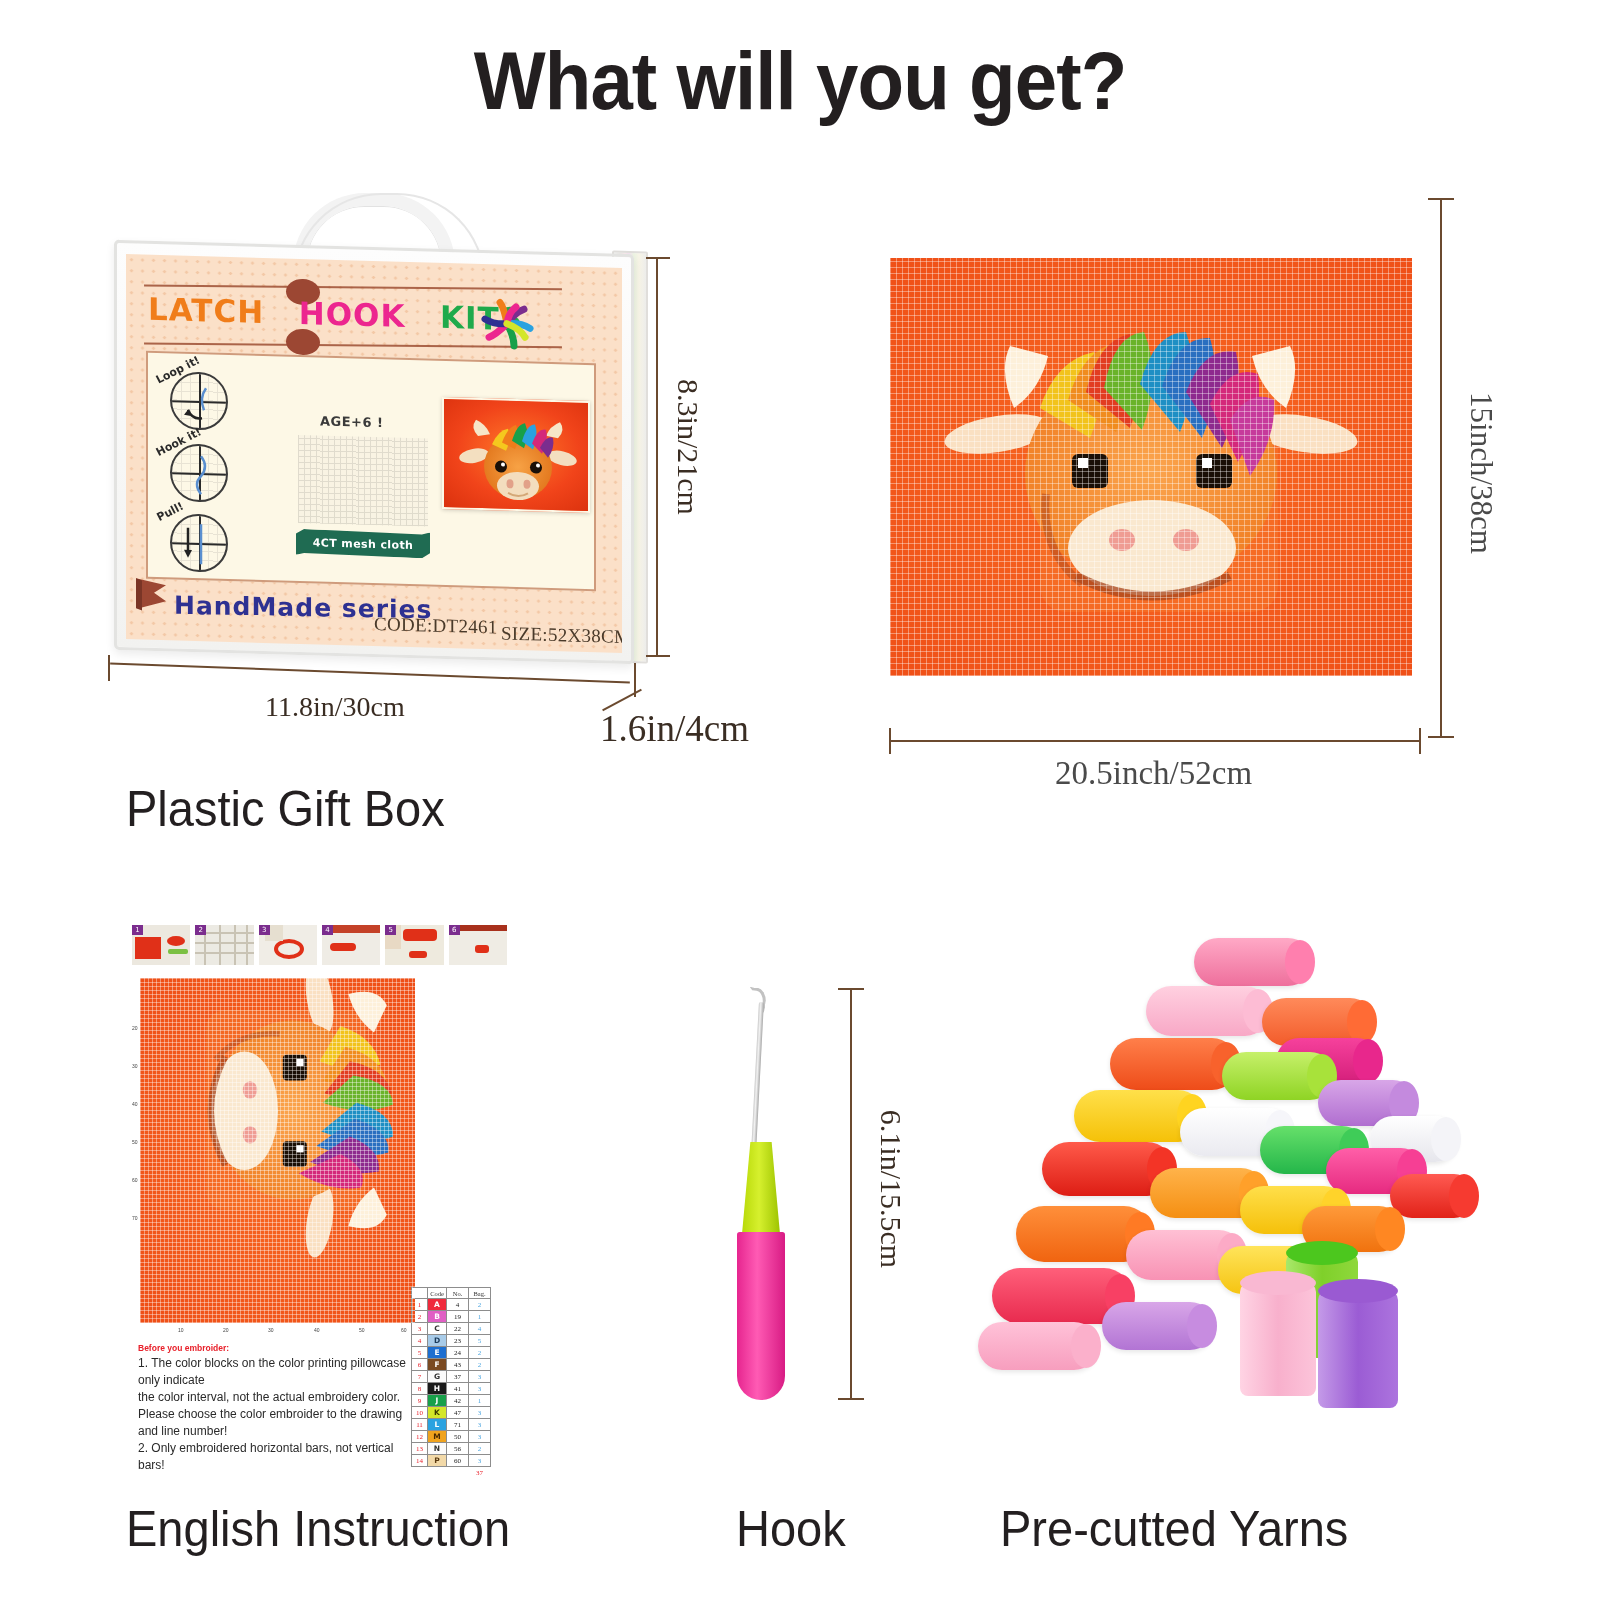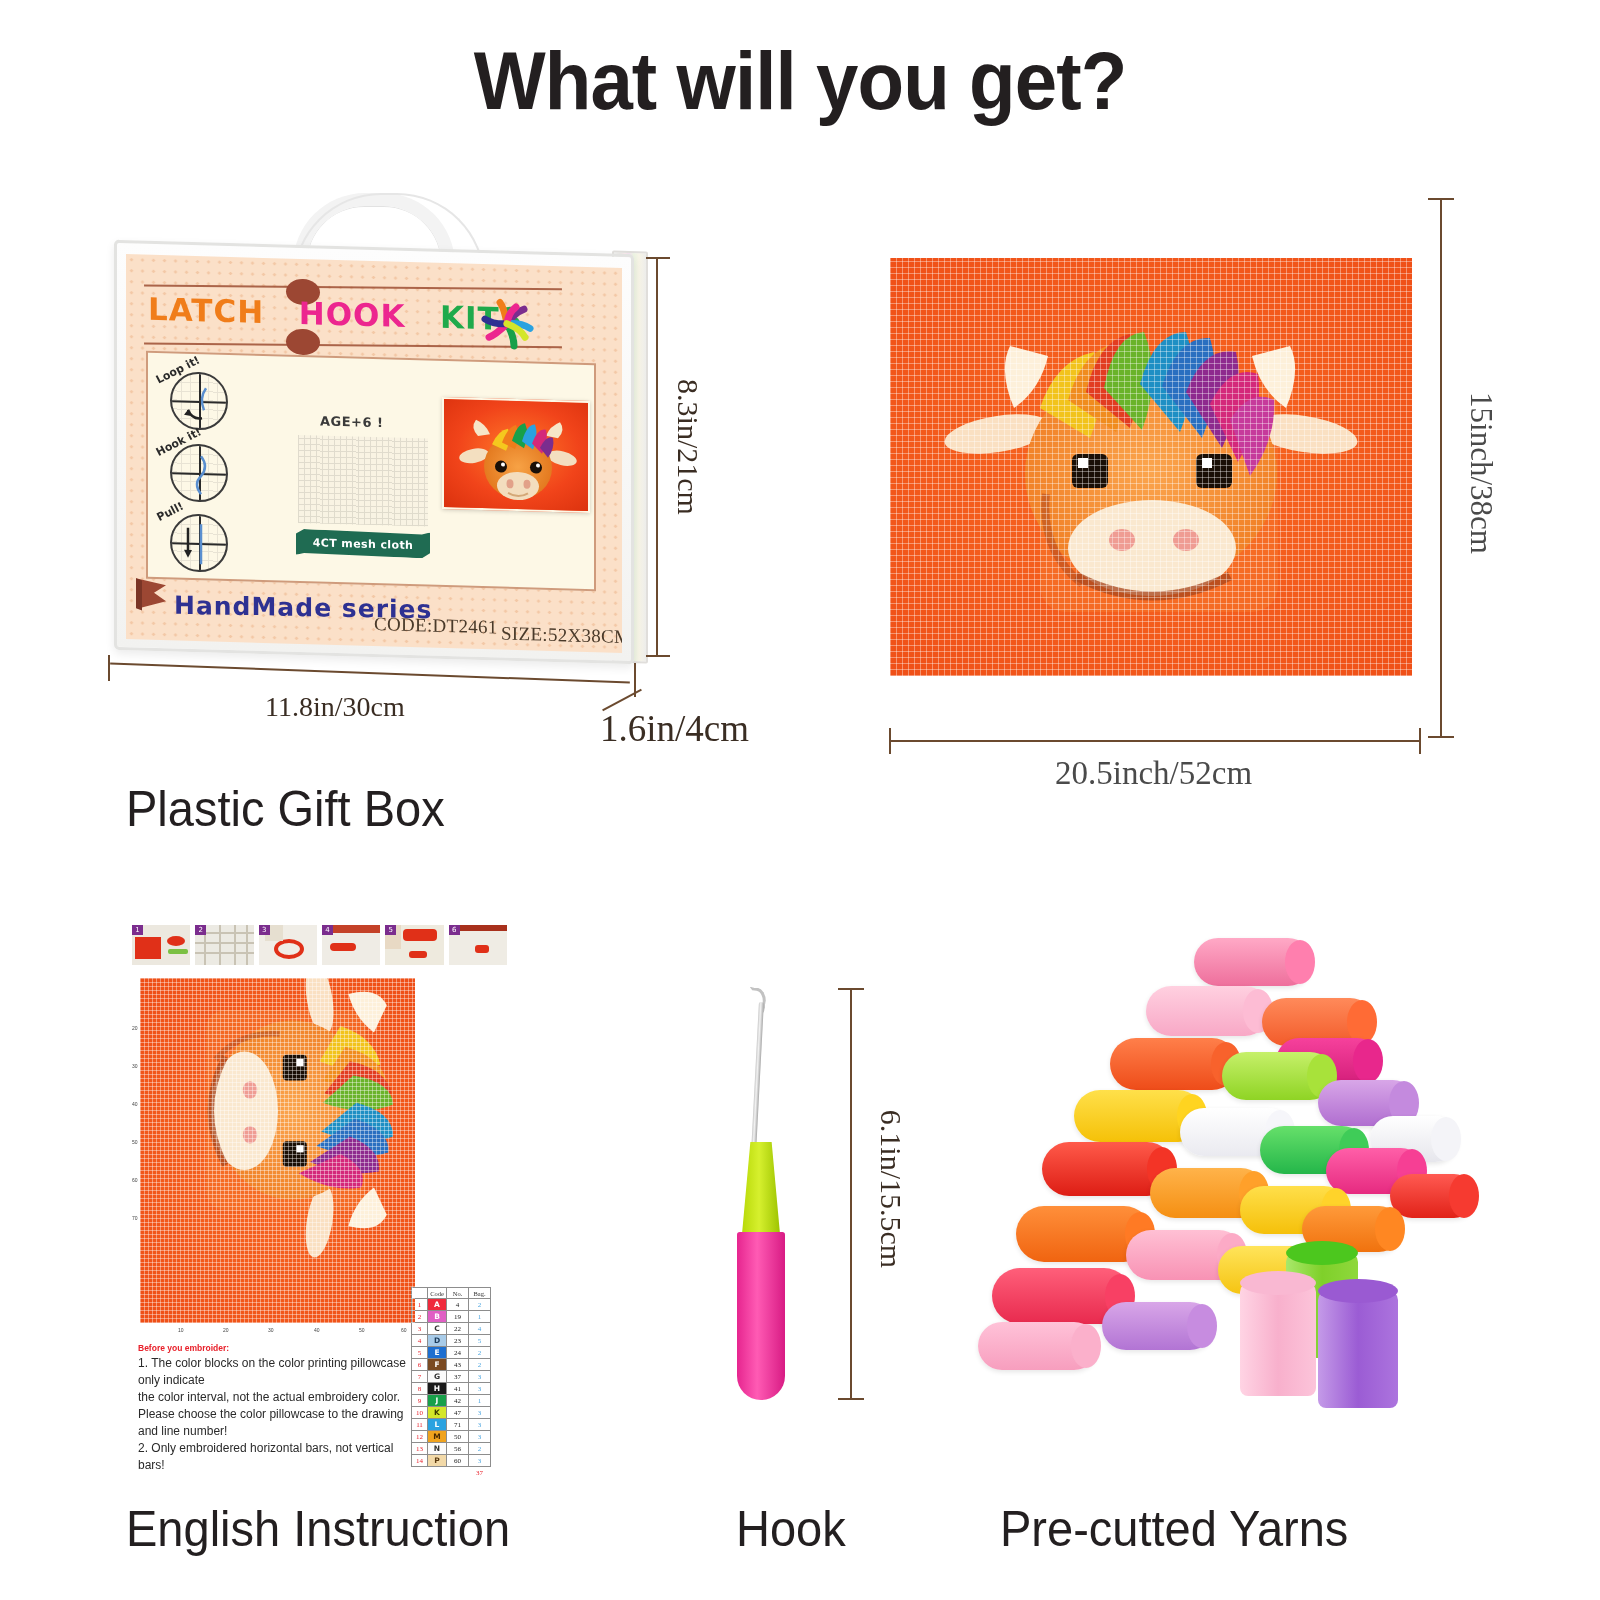--- a/index.html
+++ b/index.html
@@ -626,21 +626,21 @@
     <div class="ruler-mark" style="left:105px; top:432px;">20</div>
     <div class="ruler-mark" style="left:150px; top:432px;">30</div>
     <div class="ruler-mark" style="left:196px; top:432px;">40</div>
     <div class="ruler-mark" style="left:241px; top:432px;">50</div>
     <div class="ruler-mark" style="left:283px; top:432px;">60</div>
 
     <div class="before-block">
       <div class="before-title">Before you embroider:</div>
       <div class="before-line">1. The color blocks on the color printing pillowcase only indicate</div>
       <div class="before-line">the color interval,  not the actual embroidery color.</div>
-      <div class="before-line"> Please choose the color pillowcase to the drawing and line number!</div>
+      <div class="before-line"> Please choose the color embroider to the drawing and line number!</div>
       <div class="before-line">2. Only embroidered horizontal bars, not vertical bars!</div>
     </div>
 
     <table class="color-table">
       <thead>
         <tr>
           <th class="ct-head ct-idx"></th>
           <th class="ct-head ct-code">Code</th>
           <th class="ct-head ct-no">No.</th>
           <th class="ct-head ct-bag">Bag.</th>

